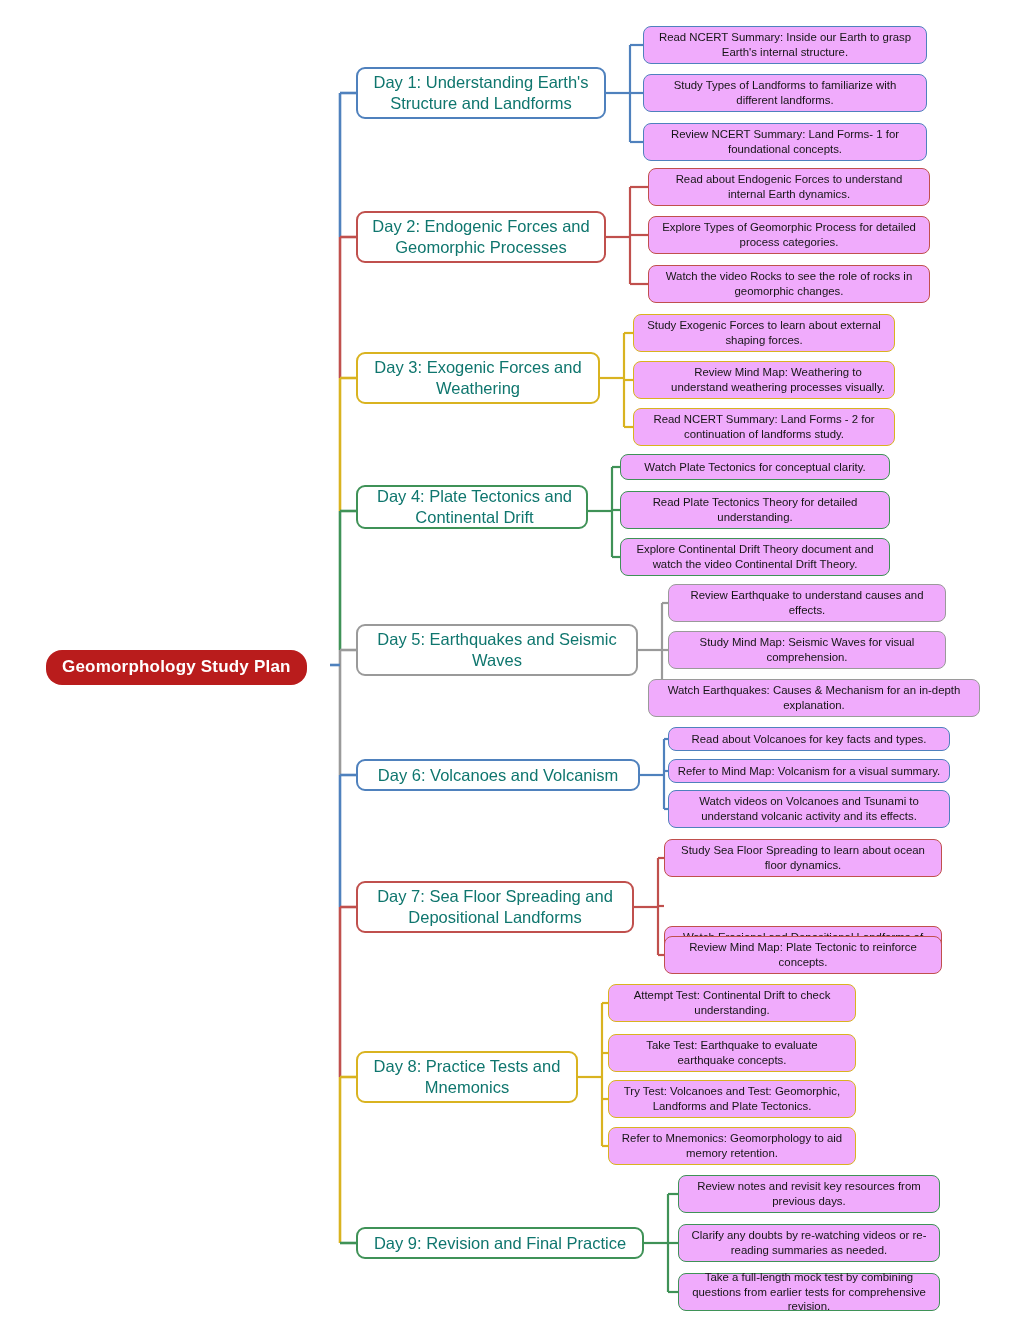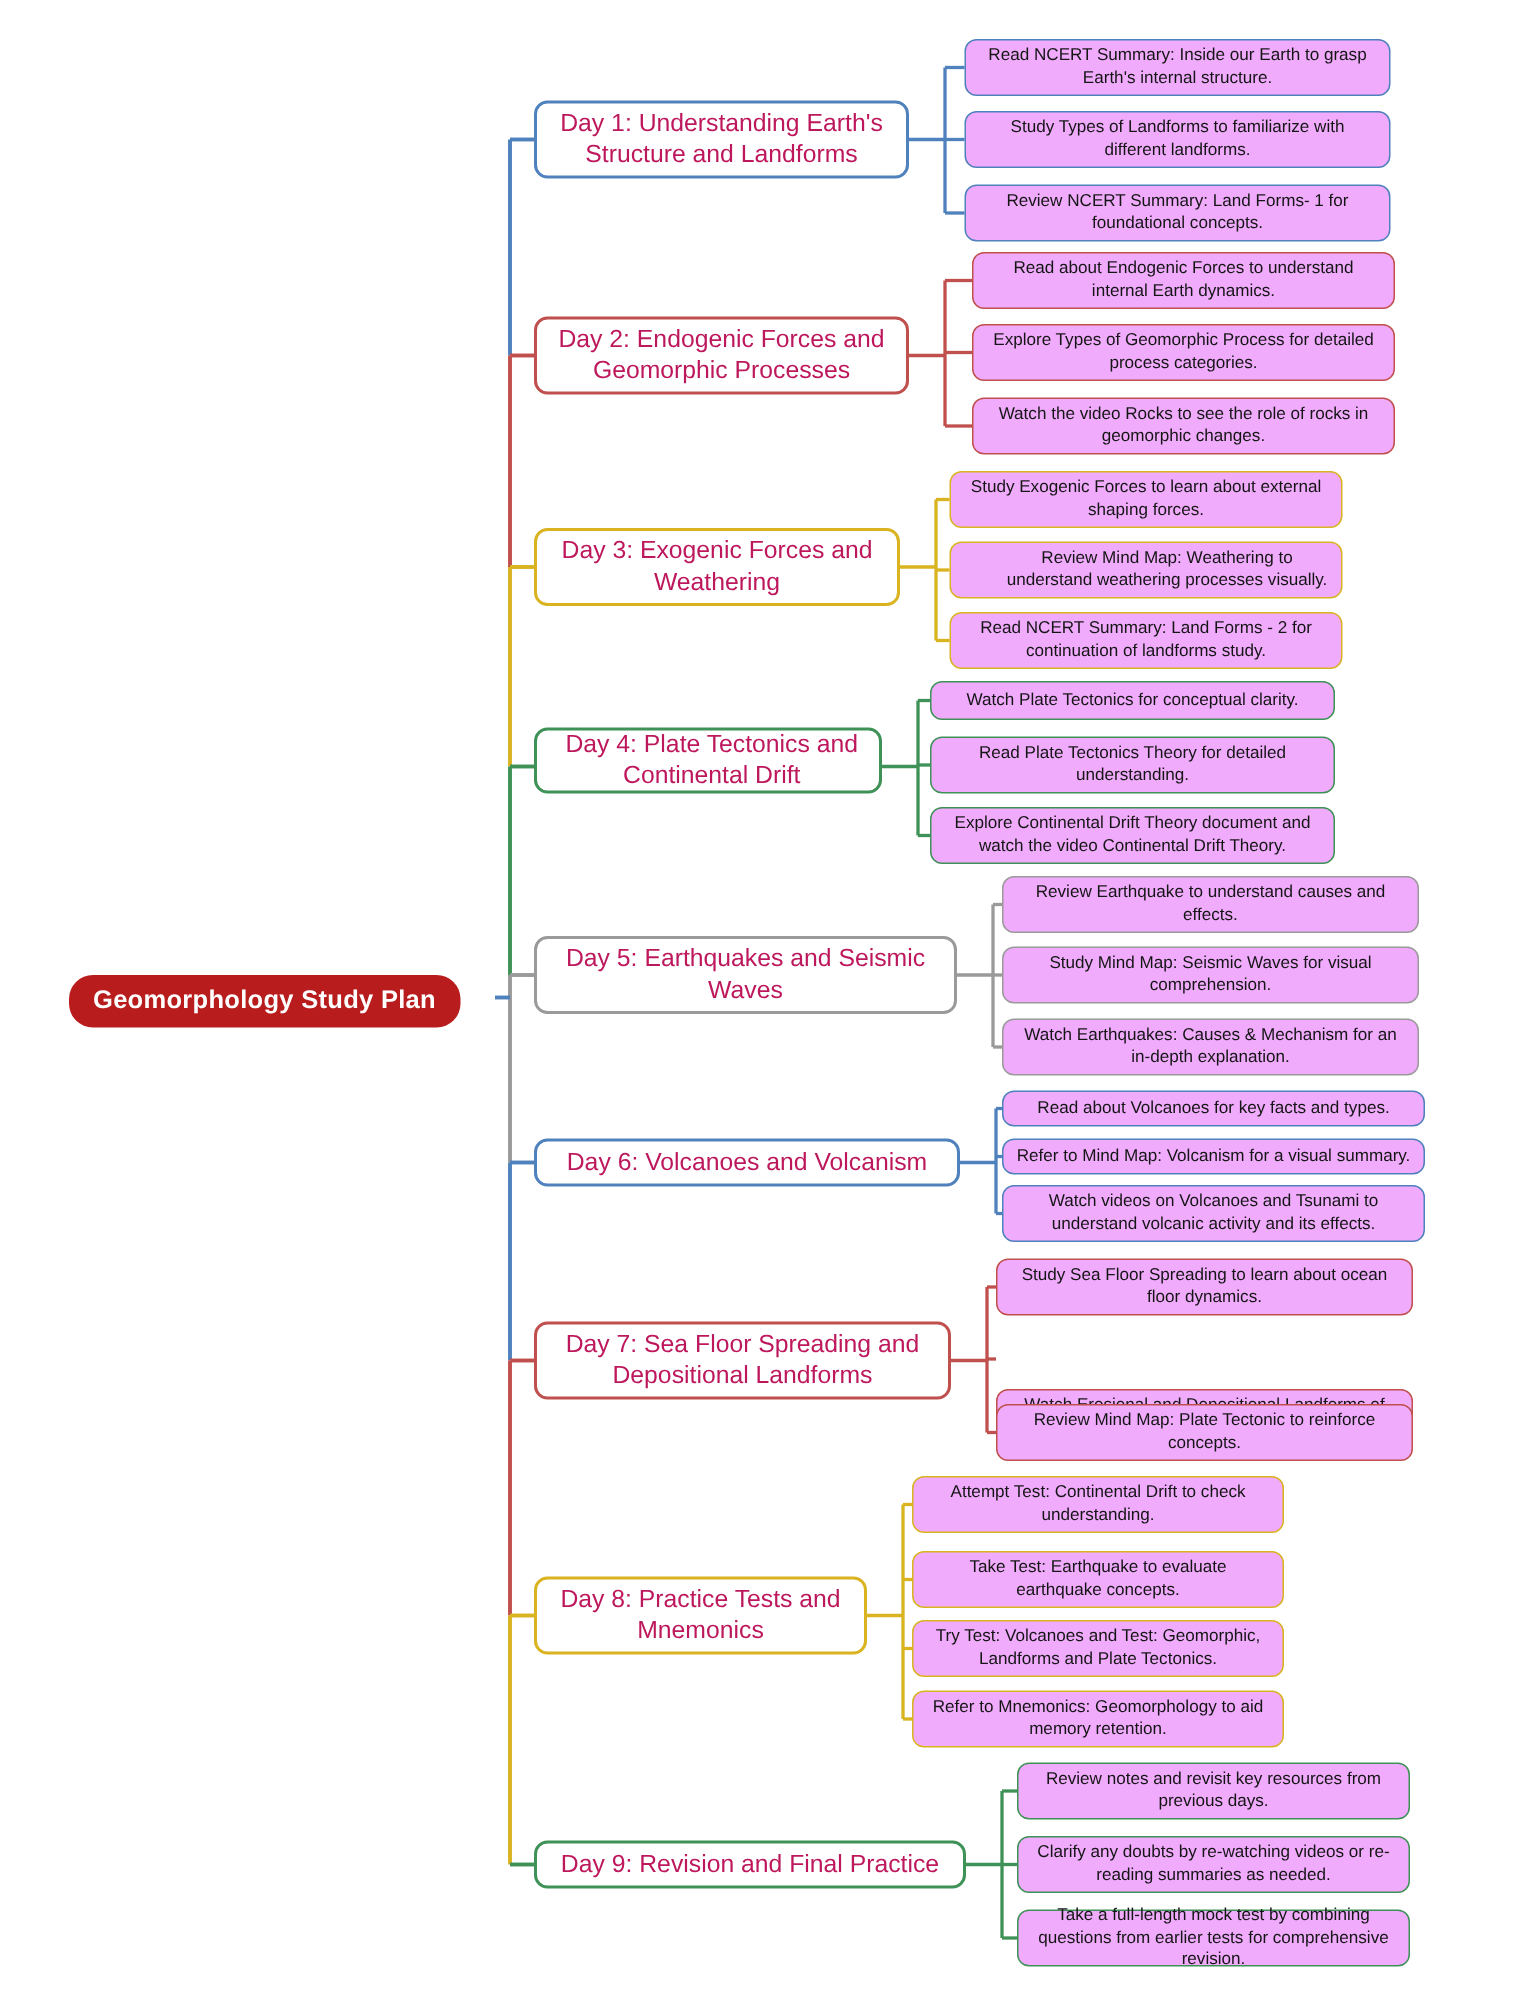--- a/index.html
+++ b/index.html
@@ -48,21 +48,21 @@
     border: 2px solid #4f81bd;
     border-radius: 9px;
     box-sizing: border-box;
     display: flex;
     align-items: center;
     justify-content: center;
     text-align: center;
     font-size: 16.5px;
     line-height: 1.25;
     padding: 4px 10px;
-    color: #be185d;
+    color: #0f766e;
   }
   
   .leaf-node {
     position: absolute;
     background: #f0abfc;
     border: 1.6px solid #4f81bd;
     border-radius: 8px;
     box-sizing: border-box;
     display: flex;
     align-items: center;
@@ -181,21 +181,21 @@
       <div class="leaf-node" style="left: 633px; top: 314px; width: 262px; height: 38px; border-color: rgb(217, 179, 32);">Study Exogenic Forces to learn about external shaping forces.</div>
       <div class="leaf-node" style="left: 633px; top: 361px; width: 262px; height: 38px; border-color: rgb(217, 179, 32); padding-left: 36px;">Review Mind Map: Weathering to understand weathering processes visually.</div>
       <div class="leaf-node" style="left: 633px; top: 408px; width: 262px; height: 38px; border-color: rgb(217, 179, 32);">Read NCERT Summary: Land Forms - 2 for continuation of landforms study.</div>
       <div class="day-node" style="left: 356px; top: 485px; width: 232px; height: 44px; border-color: rgb(63, 146, 87); padding-left: 15px;">Day 4: Plate Tectonics and Continental Drift</div>
       <div class="leaf-node" style="left: 620px; top: 454px; width: 270px; height: 26px; border-color: rgb(63, 146, 87);">Watch Plate Tectonics for conceptual clarity.</div>
       <div class="leaf-node" style="left: 620px; top: 491px; width: 270px; height: 38px; border-color: rgb(63, 146, 87);">Read Plate Tectonics Theory for detailed understanding.</div>
       <div class="leaf-node" style="left: 620px; top: 538px; width: 270px; height: 38px; border-color: rgb(63, 146, 87);">Explore Continental Drift Theory document and watch the video Continental Drift Theory.</div>
       <div class="day-node" style="left: 356px; top: 624px; width: 282px; height: 52px; border-color: rgb(154, 154, 154);">Day 5: Earthquakes and Seismic Waves</div>
       <div class="leaf-node" style="left: 668px; top: 584px; width: 278px; height: 38px; border-color: rgb(154, 154, 154);">Review Earthquake to understand causes and effects.</div>
       <div class="leaf-node" style="left: 668px; top: 631px; width: 278px; height: 38px; border-color: rgb(154, 154, 154);">Study Mind Map: Seismic Waves for visual comprehension.</div>
-      <div class="leaf-node" style="left: 668px; top: 679px; width: 278px; height: 38px; border-color: rgb(154, 154, 154);">Watch Earthquakes: Causes &amp; Mechanism for an in-depth explanation.</div>
+      <div class="leaf-node" style="left: 648px; top: 679px; width: 332px; height: 38px; border-color: rgb(154, 154, 154);">Watch Earthquakes: Causes &amp; Mechanism for an in-depth explanation.</div>
       <div class="day-node" style="left: 356px; top: 759px; width: 284px; height: 32px; border-color: rgb(79, 129, 189);">Day 6: Volcanoes and Volcanism</div>
       <div class="leaf-node" style="left: 668px; top: 727px; width: 282px; height: 24px; border-color: rgb(79, 129, 189);">Read about Volcanoes for key facts and types.</div>
       <div class="leaf-node" style="left: 668px; top: 759px; width: 282px; height: 24px; border-color: rgb(79, 129, 189);">Refer to Mind Map: Volcanism for a visual summary.</div>
       <div class="leaf-node" style="left: 668px; top: 790px; width: 282px; height: 38px; border-color: rgb(79, 129, 189);">Watch videos on Volcanoes and Tsunami to understand volcanic activity and its effects.</div>
       <div class="day-node" style="left: 356px; top: 881px; width: 278px; height: 52px; border-color: rgb(192, 80, 77);">Day 7: Sea Floor Spreading and Depositional Landforms</div>
       <div class="leaf-node" style="left: 664px; top: 839px; width: 278px; height: 38px; border-color: rgb(192, 80, 77);">Study Sea Floor Spreading to learn about ocean floor dynamics.</div>
       <div class="leaf-node" style="left: 664px; top: 926px; width: 278px; height: 38px; border-color: rgb(192, 80, 77);">Watch Erosional and Depositional Landforms of Earth for visual understanding.</div>
       <div class="leaf-node" style="left: 664px; top: 936px; width: 278px; height: 38px; border-color: rgb(192, 80, 77);">Review Mind Map: Plate Tectonic to reinforce concepts.</div>
       <div class="day-node" style="left: 356px; top: 1051px; width: 222px; height: 52px; border-color: rgb(217, 179, 32);">Day 8: Practice Tests and Mnemonics</div>
       <div class="leaf-node" style="left: 608px; top: 984px; width: 248px; height: 38px; border-color: rgb(217, 179, 32);">Attempt Test: Continental Drift to check understanding.</div>

